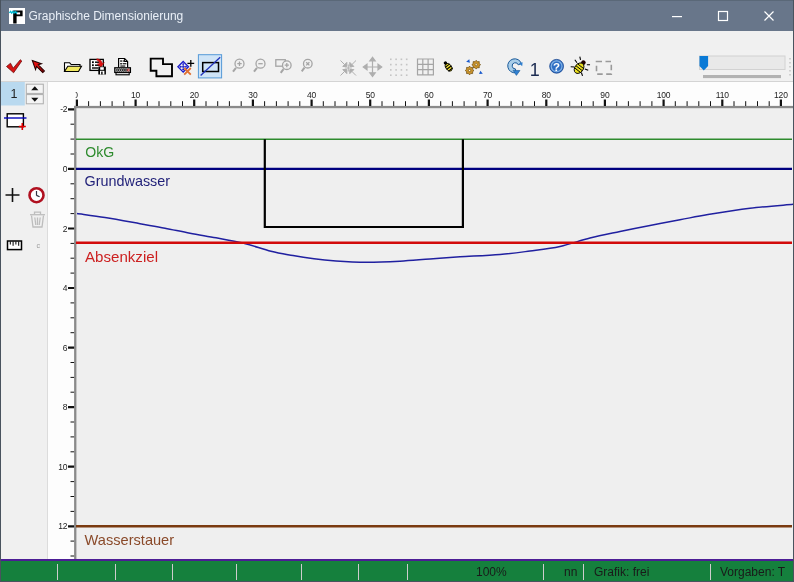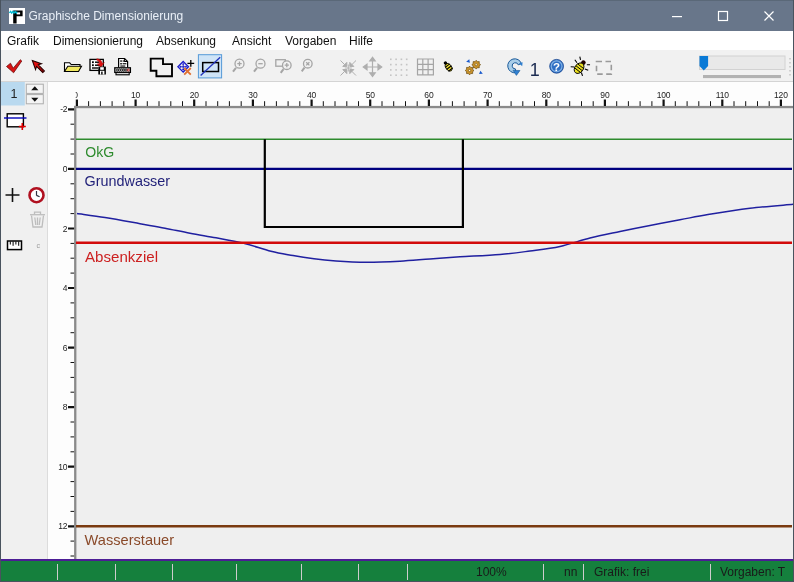--- a/index.html
+++ b/index.html
@@ -35,28 +35,20 @@
     <div id="title">Graphische Dimensionierung</div>
     <svg class="winbtn" style="left:654px" viewBox="0 0 46 30">
         <rect x="18" y="15" width="10" height="1.2" fill="#fff"></rect>
       </svg>
     <svg class="winbtn" style="left:700px" viewBox="0 0 46 30">
         <rect x="18.5" y="10.5" width="9" height="9" fill="none" stroke="#fff" stroke-width="1.2"></rect>
       </svg>
     <svg class="winbtn" style="left:746px" viewBox="0 0 46 30">
         <path d="M18.5 10.5 L27.5 19.5 M27.5 10.5 L18.5 19.5" stroke="#fff" stroke-width="1.2"></path>
       </svg>
-  </div>
-  <div id="menubar">
-    <div class="mi" style="left:6px">Grafik</div>
-    <div class="mi" style="left:52px">Dimensionierung</div>
-    <div class="mi" style="left:155px">Absenkung</div>
-    <div class="mi" style="left:231px">Ansicht</div>
-    <div class="mi" style="left:284px">Vorgaben</div>
-    <div class="mi" style="left:348px">Hilfe</div>
   </div>
   <div id="toolbar">
   <svg width="792" height="32" viewBox="1 50 792 32" font-family="Liberation Sans, sans-serif">
 
     <path d="M6.5 66.5 L10.5 63.2 L13.2 68.2 L20.3 59.7 L21.8 61 L13.6 72.8 Z" fill="#d81414" stroke="#600000" stroke-width="0.7"></path>
 
     <g transform="translate(32.3,60.5) rotate(45)">
       <path d="M0,0 L8.8,-4.2 L7.2,-1.2 L16,-1.2 L16,1.2 L7.2,1.2 L8.8,4.2 Z" fill="#e01010" stroke="#200000" stroke-width="1"></path>
       <path d="M9.5,-1.2 l2,2.4 M11.5,-1.2 l2,2.4 M13.5,-1.2 l2,2.4" stroke="#400000" stroke-width="0.7"></path>
     </g>

